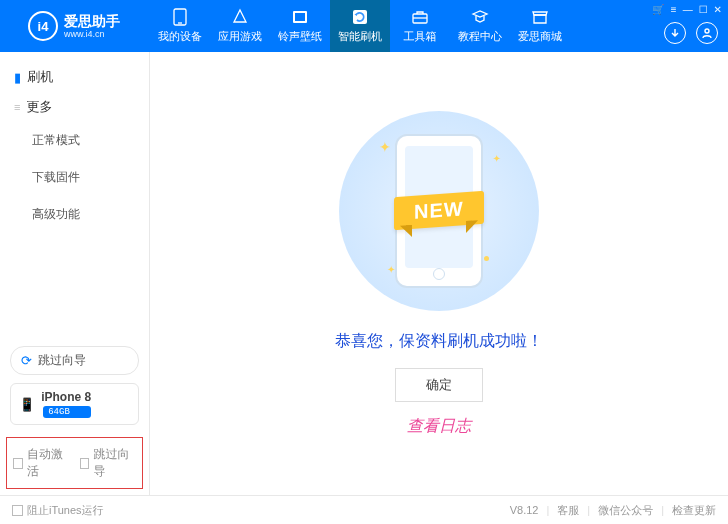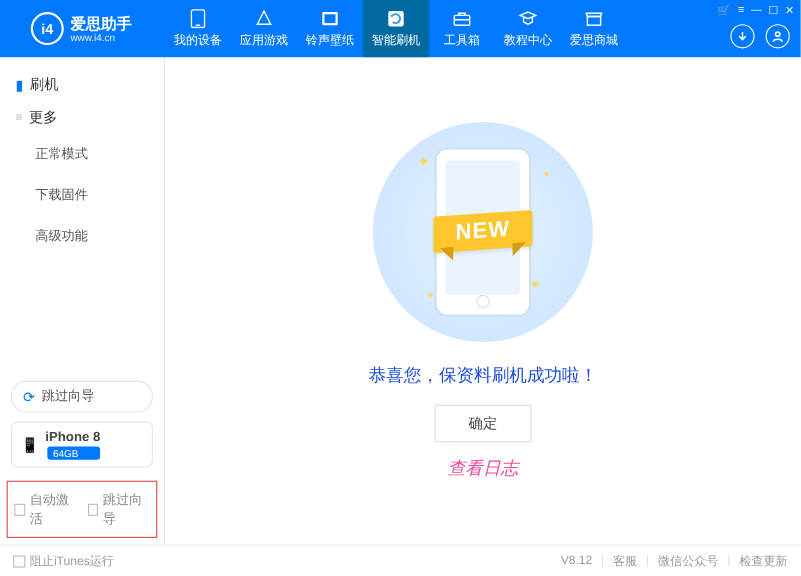--- a/index.html
+++ b/index.html
@@ -23,21 +23,21 @@
 .sb-group-title { display: flex; align-items: center; gap: 6px; padding: 6px 14px; color: #333; font-size: 13px; }
 .sb-grip { color: #bbb; font-size: 11px; }
 .sb-items { padding-left: 32px; }
 .sb-item { padding: 10px 0; color: #555; cursor: pointer; font-size: 12px; }
 .sb-item.active { color: #0079ff; }
 .sb-mode { margin: 8px 10px; border: 1px solid #e5e5e5; border-radius: 14px; padding: 5px 10px; display: flex; align-items: center; gap: 6px; color: #555; }
 .sb-mode .refresh { color: #0079ff; font-size: 13px; }
 .sb-device { margin: 0 10px 8px; border: 1px solid #e5e5e5; border-radius: 6px; padding: 6px 8px; display: flex; align-items: center; gap: 6px; }
 .sb-device .phone { color: #0079ff; font-size: 13px; }
 .sb-device .dname { color: #444; font-weight: bold; font-size: 12px; }
-.sb-device .badge { background: #0079ff; color: #fff; font-size: 9px; padding: 1px 5px; border-radius: 3px; margin-left: 2px; }
+.sb-device .badge { background: #0079ff; color: #fff; font-size: 9px; padding: 1px 5px; border-radius: 3px; margin-left: 2px; font-family: Liberation Mono, monospace; }
 .sb-checks { border: 1px solid #e04040; margin: 4px 6px 6px; padding: 8px 6px; display: flex; gap: 10px; }
 .cb { display: flex; align-items: center; gap: 4px; color: #888; }
 .cb-box { width: 11px; height: 11px; border: 1px solid #bbb; background: #fff; }
 .main { flex: 1; display: flex; flex-direction: column; align-items: center; justify-content: center; }
 .illus { width: 200px; height: 200px; background: radial-gradient(circle at center,#e8f3ff 0%,#d0e7ff 70%,#d0e7ff 100%); border-radius: 50%; position: relative; display: flex; align-items: center; justify-content: center; }
 .phone-shape { width: 88px; height: 154px; background: #fff; border: 2px solid #cfe0f0; border-radius: 12px; position: relative; z-index: 2; }
 .phone-shape::before { content: ""; position: absolute; top: 10px; left: 8px; right: 8px; bottom: 18px; background: #eaf4ff; border-radius: 4px; }
 .phone-shape::after { content: ""; position: absolute; bottom: 6px; left: 50%; transform: translateX(-50%); width: 10px; height: 10px; border: 1.5px solid #cfe0f0; border-radius: 50%; }
 .ribbon { position: absolute; z-index: 3; background: #ffc62e; color: #fff; font-weight: bold; font-size: 20px; padding: 5px 20px; transform: skewY(-4deg); border-radius: 3px; letter-spacing: 1px; box-shadow: 0 2px 4px rgba(0,0,0,0.1); }
 .ribbon::before, .ribbon::after { content: ""; position: absolute; bottom: -8px; width: 0; height: 0; border: 6px solid transparent; }

